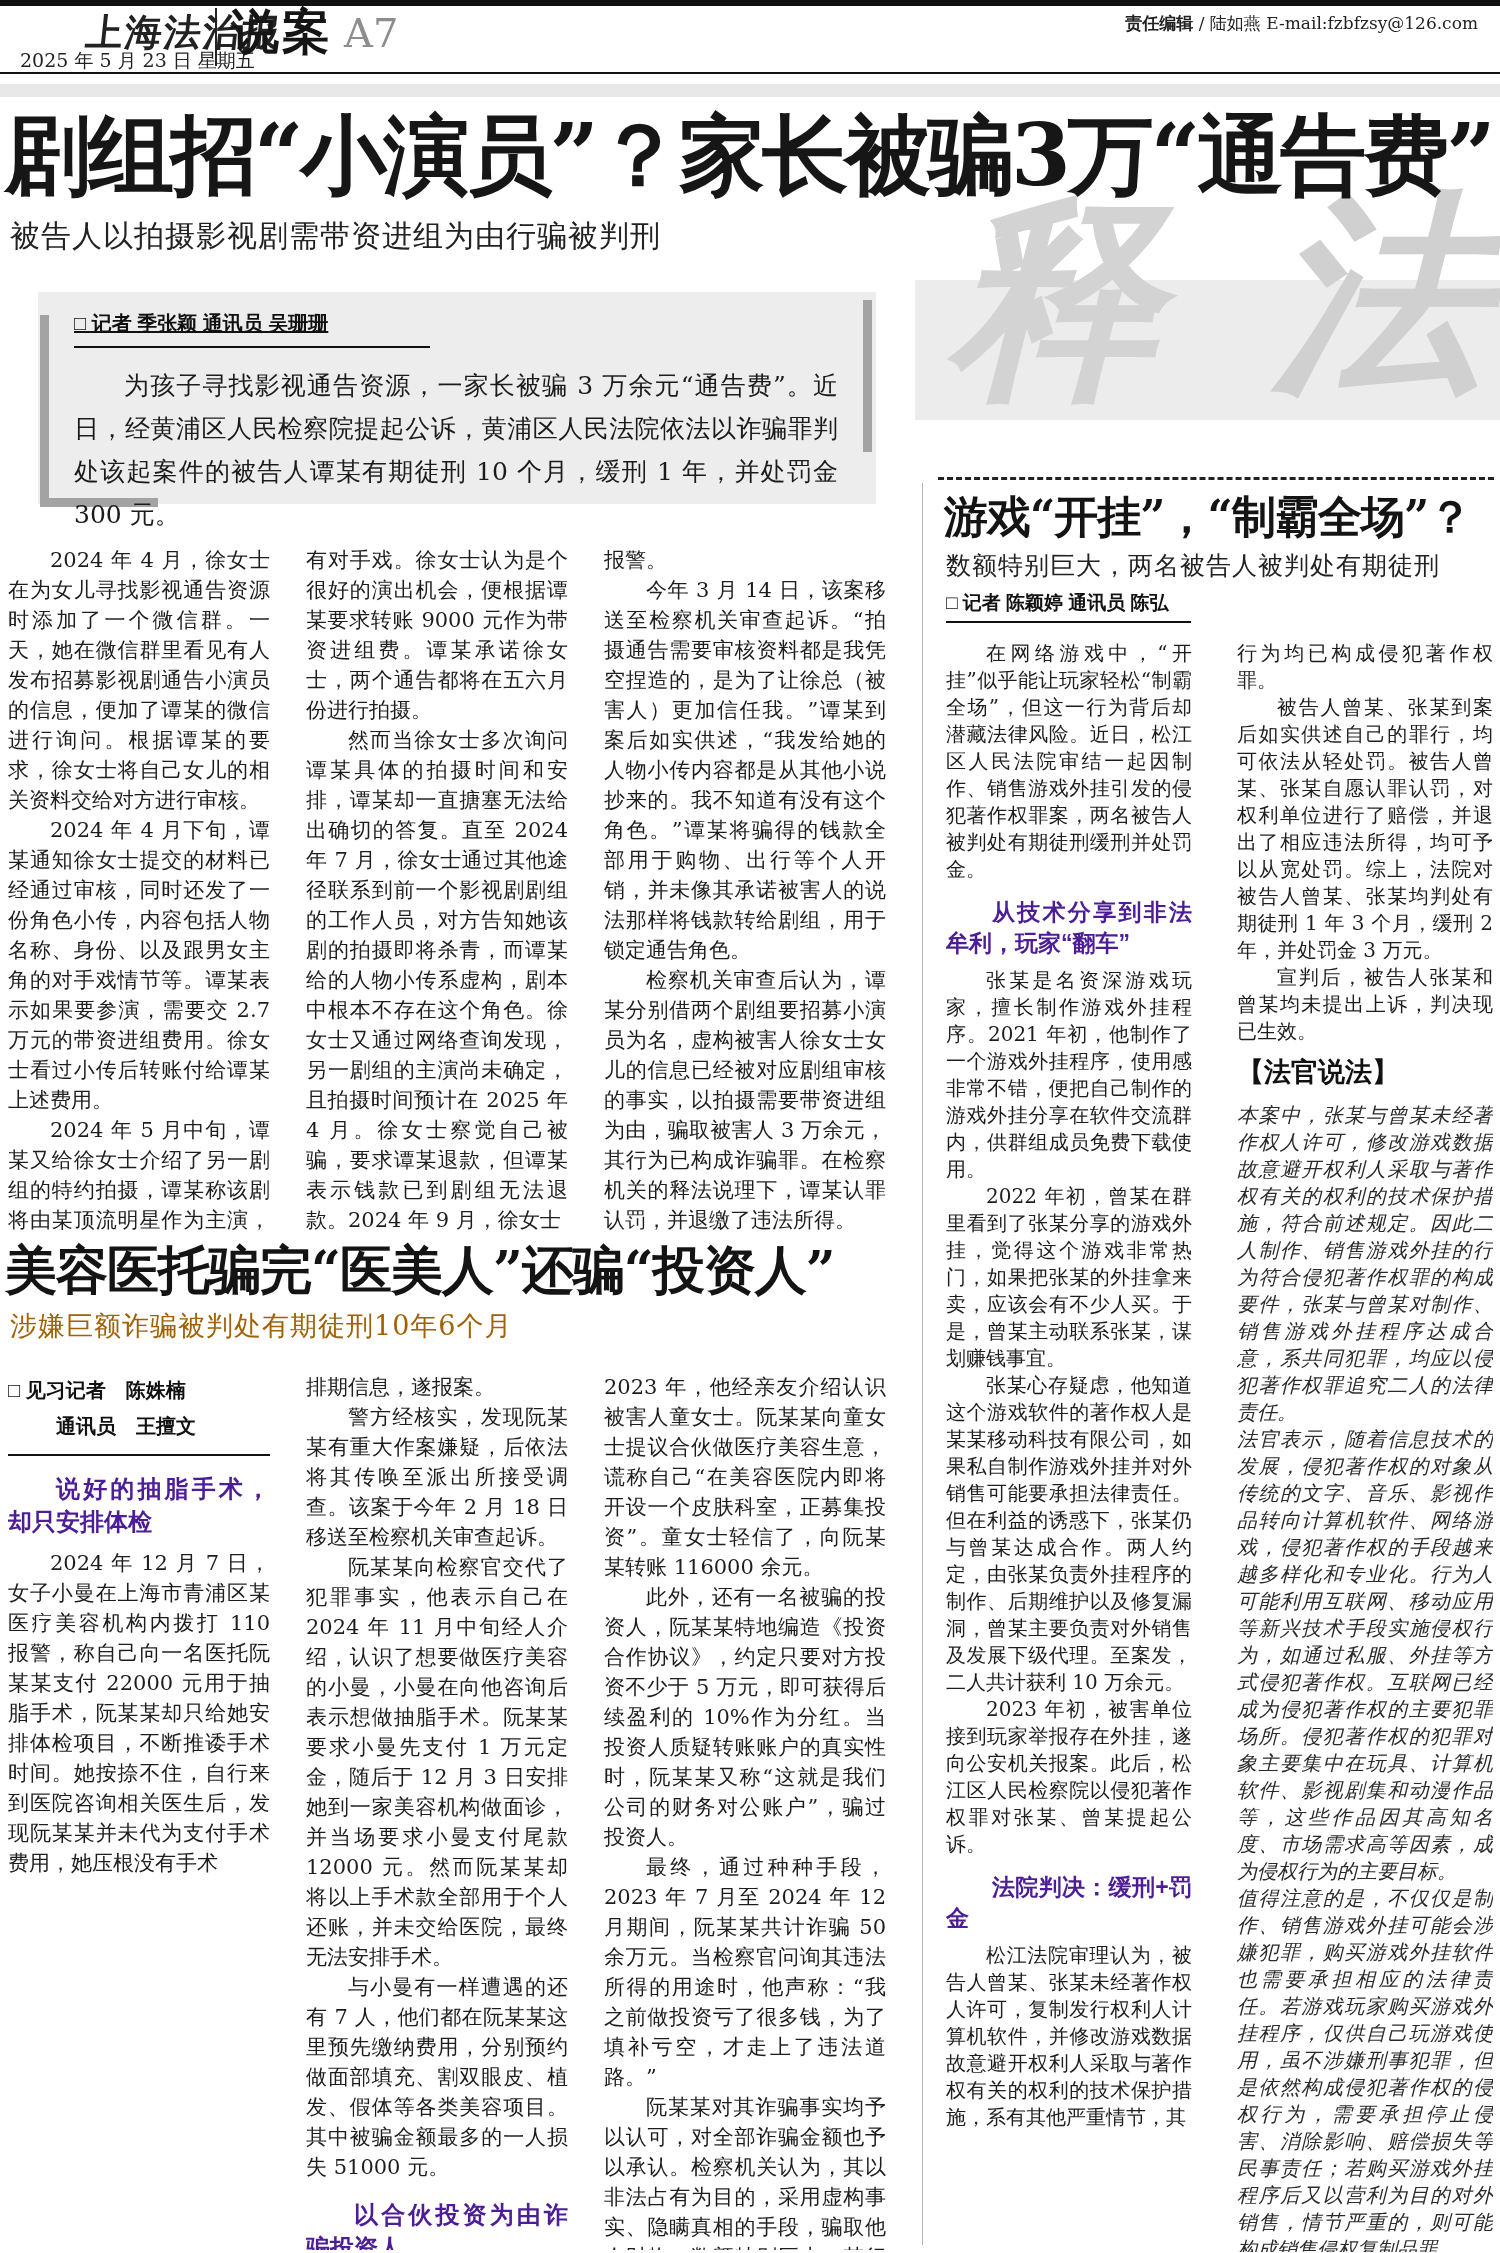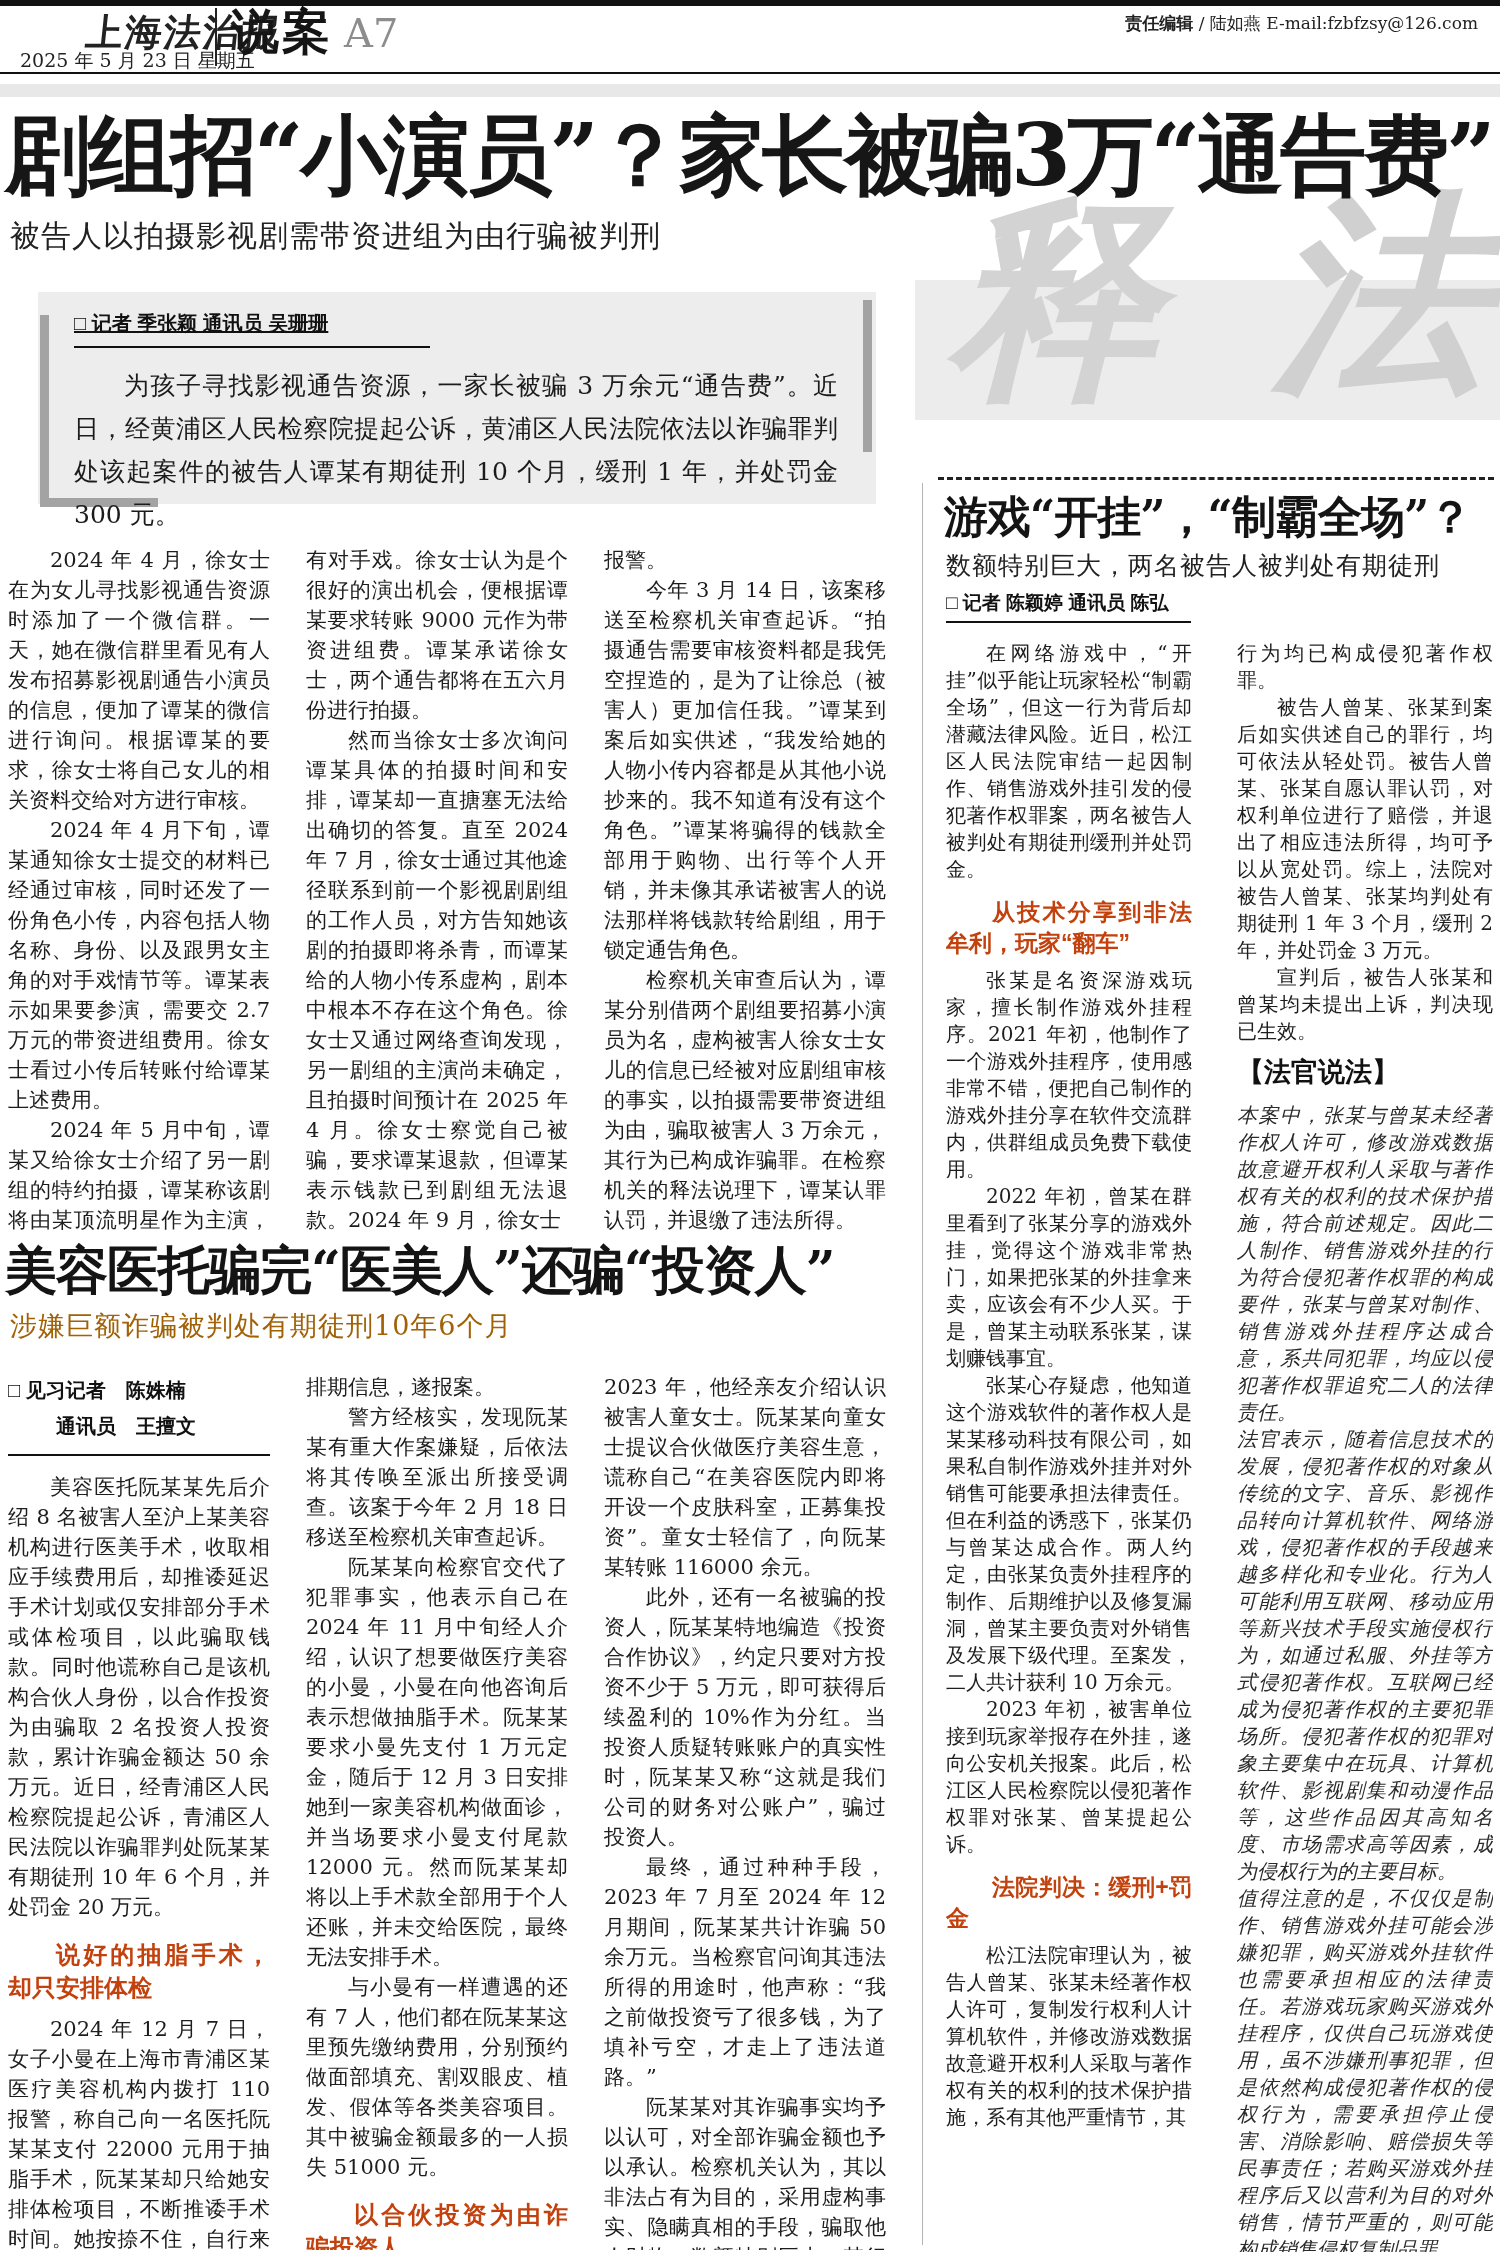--- a/index.html
+++ b/index.html
@@ -42,21 +42,21 @@
   .wm1{left:945px;top:192px;}
   .wm2{left:1272px;top:186px;color:#d0d0d0;}
 
   
   .col{position:absolute;text-align:justify;overflow:hidden;color:#1d1d1d;}
   .a-col{font-size:21px;line-height:30px;top:545px;height:692px;}
   .para{margin:0;}
   .para.p{text-indent:2em;}
   .para.pc{text-indent:0;}
   .para.h{font-family:"Liberation Sans","DejaVu Sans",sans-serif;font-weight:700;font-size:24px;
-          line-height:33px;text-indent:2em;margin:16px 0 10px;color:#c2410c;}
+          line-height:33px;text-indent:2em;margin:16px 0 10px;color:#4c1d95;}
   .para.jt{font-family:"Liberation Sans","DejaVu Sans",sans-serif;font-weight:700;font-size:27px;
            text-indent:0;margin:14px 0 16px;color:#111;}
   .para.k{font-style:italic;color:#2a2a2a;}
   #a1c1{left:8px;width:262px;} #a1c2{left:306px;width:262px;} #a1c3{left:604px;width:282px;}
 
   .v-divider{left:922px;top:483px;width:1px;height:1762px;background:#b5b5b5;}
 
   
   .g-dash{left:938px;top:477px;width:556px;height:0;border-top:3px dashed #222;}
   .g-headline{left:944px;top:488px;font-size:44px;font-weight:900;letter-spacing:-1px;white-space:nowrap;color:#141414;text-align:center;}
@@ -156,21 +156,20 @@
   <div class="abs b-headline">美容医托骗完“医美人”还骗“投资人”</div>
   <div class="abs b-subtitle">涉嫌巨额诈骗被判处有期徒刑10年6个月</div>
 
   <div id="bc1" class="col b-col">
     <div class="byline2">
       <div class="l1">□ 见习记者　陈姝楠</div>
       <div class="l2">通讯员　王擅文</div>
     </div>
     <div class="byline2-rule"></div>
     <div>
-        <div class="para p">美容医托阮某某先后介绍 8 名被害人至沪上某美容机构进行医美手术，收取相应手续费用后，却推诿延迟手术计划或仅安排部分手术或体检项目，以此骗取钱款。同时他谎称自己是该机构合伙人身份，以合作投资为由骗取 2 名投资人投资款，累计诈骗金额达 50 余万元。近日，经青浦区人民检察院提起公诉，青浦区人民法院以诈骗罪判处阮某某有期徒刑 10 年 6 个月，并处罚金 20 万元。</div>
         <div class="para h">说好的抽脂手术，却只安排体检</div>
         <div class="para p">2024 年 12 月 7 日，女子小曼在上海市青浦区某医疗美容机构内拨打 110 报警，称自己向一名医托阮某某支付 22000 元用于抽脂手术，阮某某却只给她安排体检项目，不断推诿手术时间。她按捺不住，自行来到医院咨询相关医生后，发现阮某某并未代为支付手术费用，她压根没有手术</div>
       </div>
   </div>
   <div id="bc2" class="col b-col">
       <div class="para pc">排期信息，遂报案。</div>
       <div class="para p">警方经核实，发现阮某某有重大作案嫌疑，后依法将其传唤至派出所接受调查。该案于今年 2 月 18 日移送至检察机关审查起诉。</div>
       <div class="para p">阮某某向检察官交代了犯罪事实，他表示自己在 2024 年 11 月中旬经人介绍，认识了想要做医疗美容的小曼，小曼在向他咨询后表示想做抽脂手术。阮某某要求小曼先支付 1 万元定金，随后于 12 月 3 日安排她到一家美容机构做面诊，并当场要求小曼支付尾款 12000 元。然而阮某某却将以上手术款全部用于个人还账，并未交给医院，最终无法安排手术。</div>
       <div class="para p">与小曼有一样遭遇的还有 7 人，他们都在阮某某这里预先缴纳费用，分别预约做面部填充、割双眼皮、植发、假体等各类美容项目。其中被骗金额最多的一人损失 51000 元。</div>
       <div class="para h">以合伙投资为由诈骗投资人</div>

